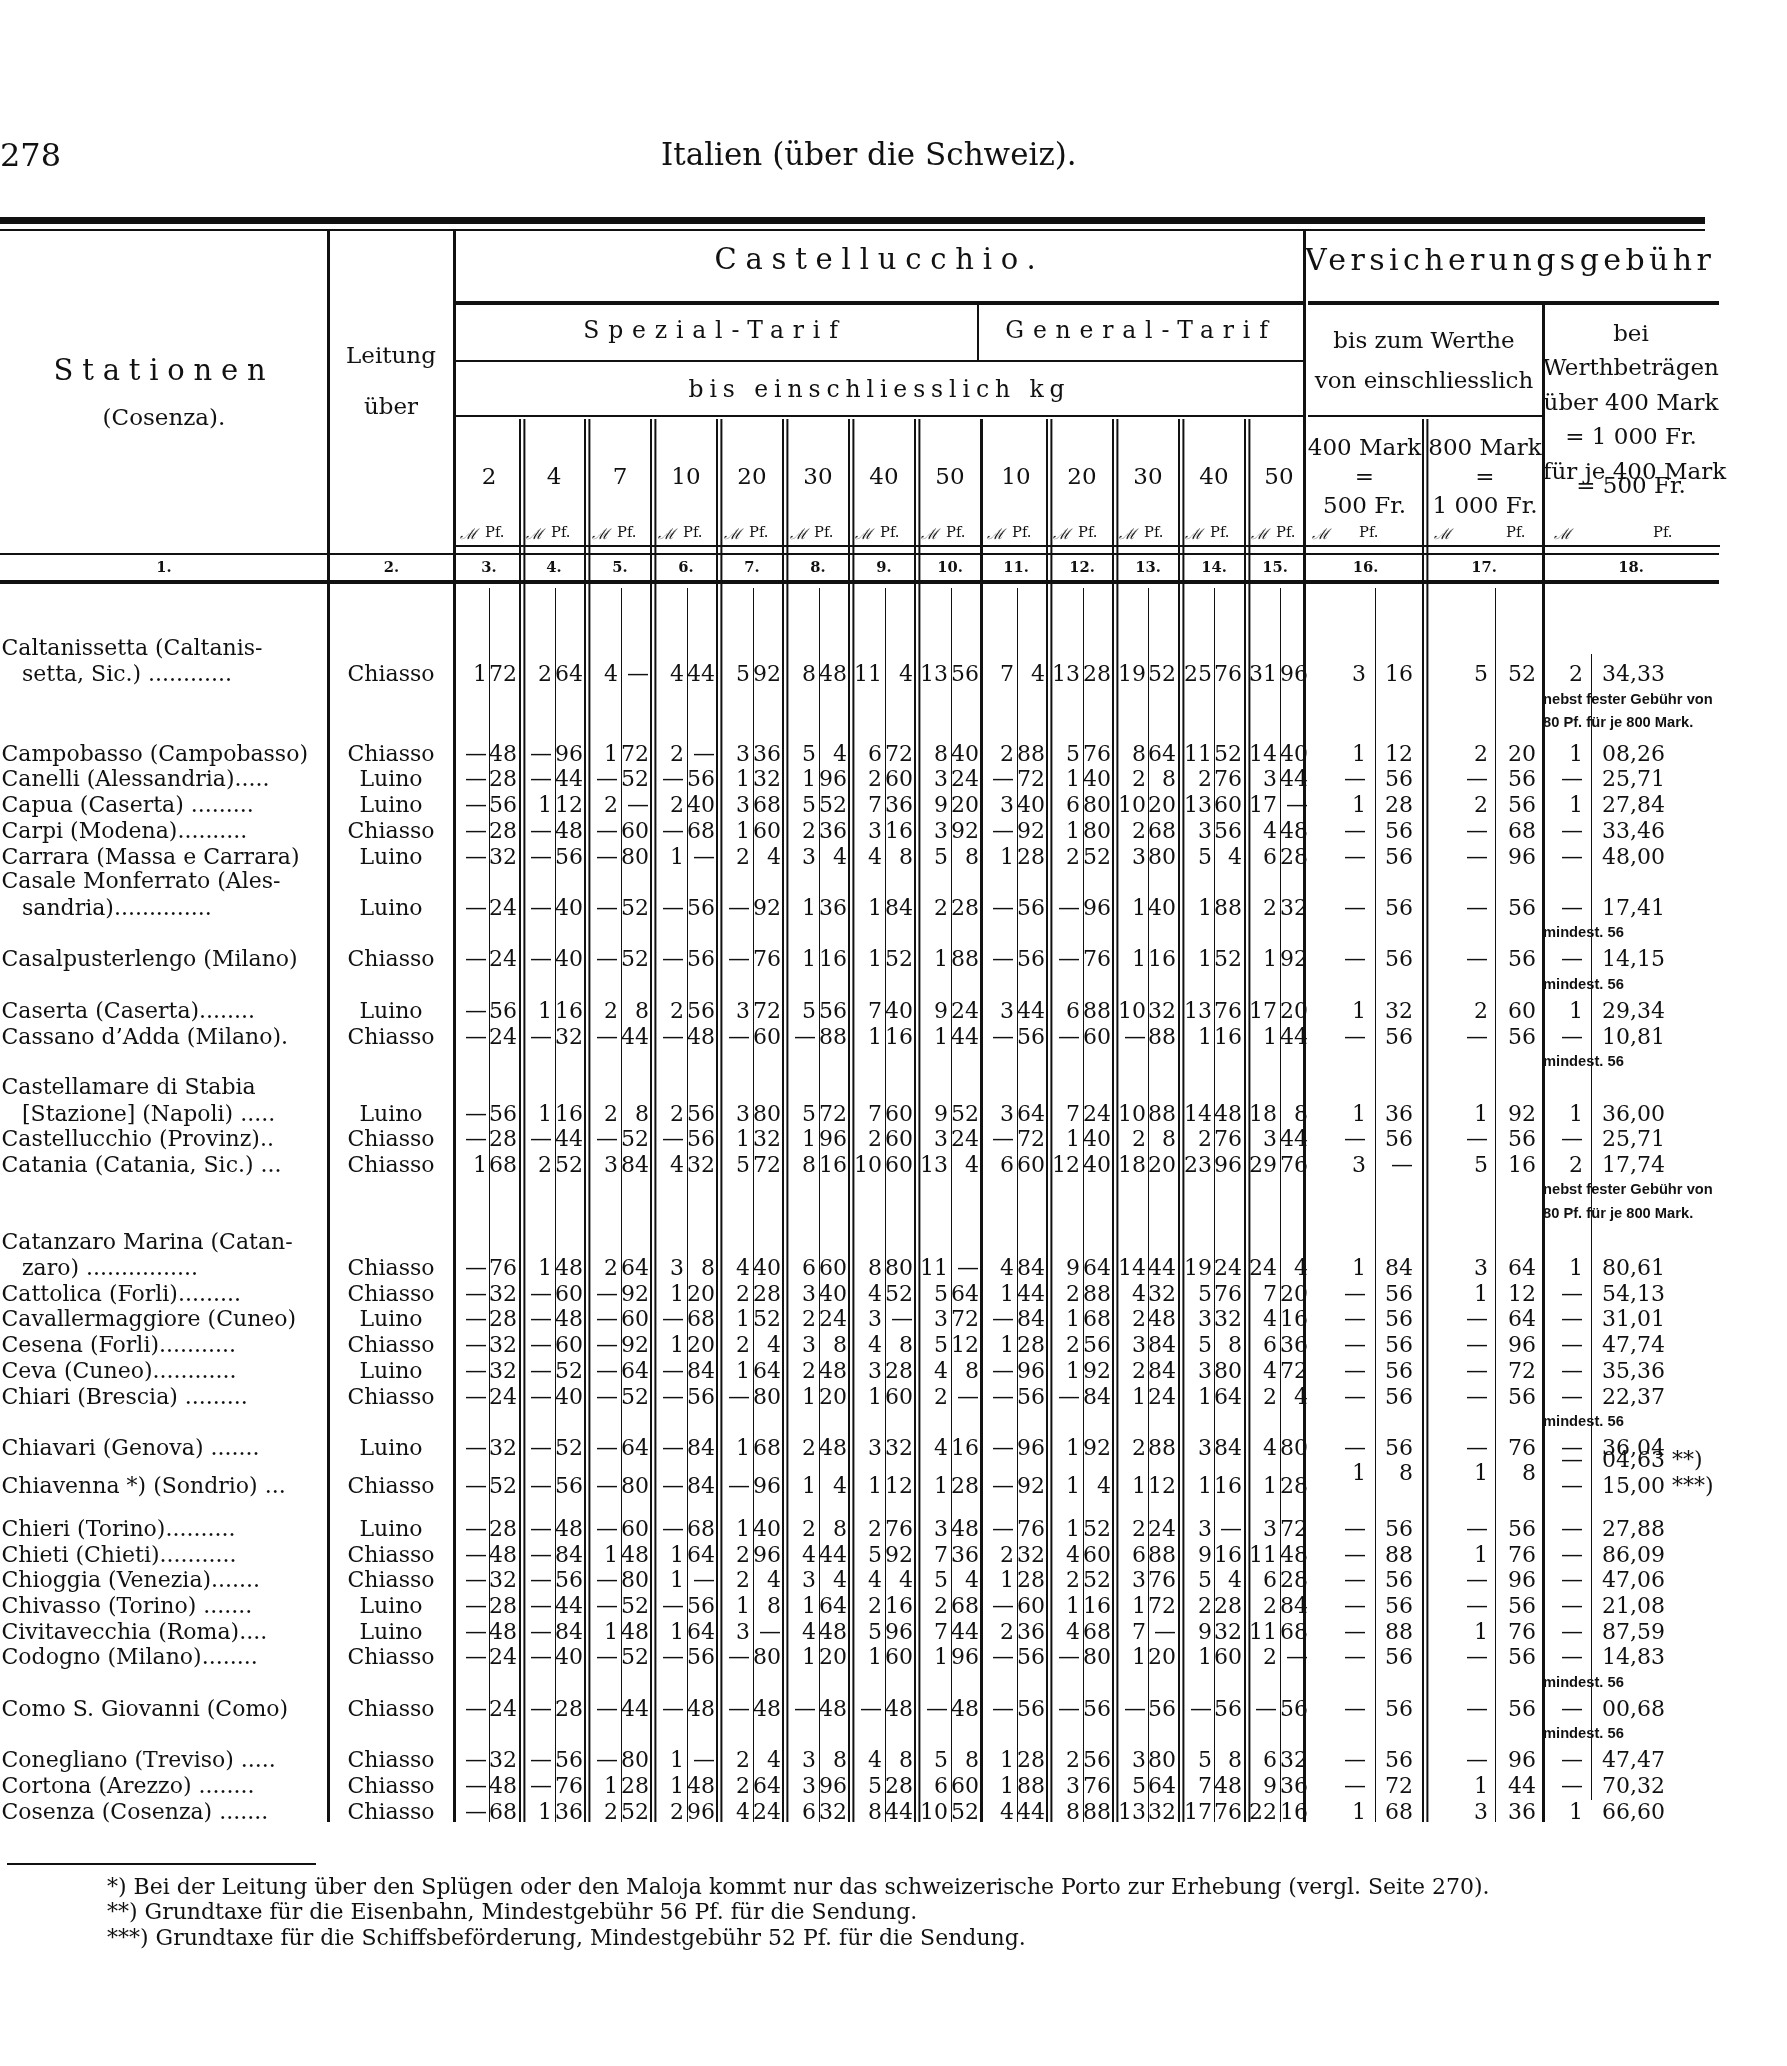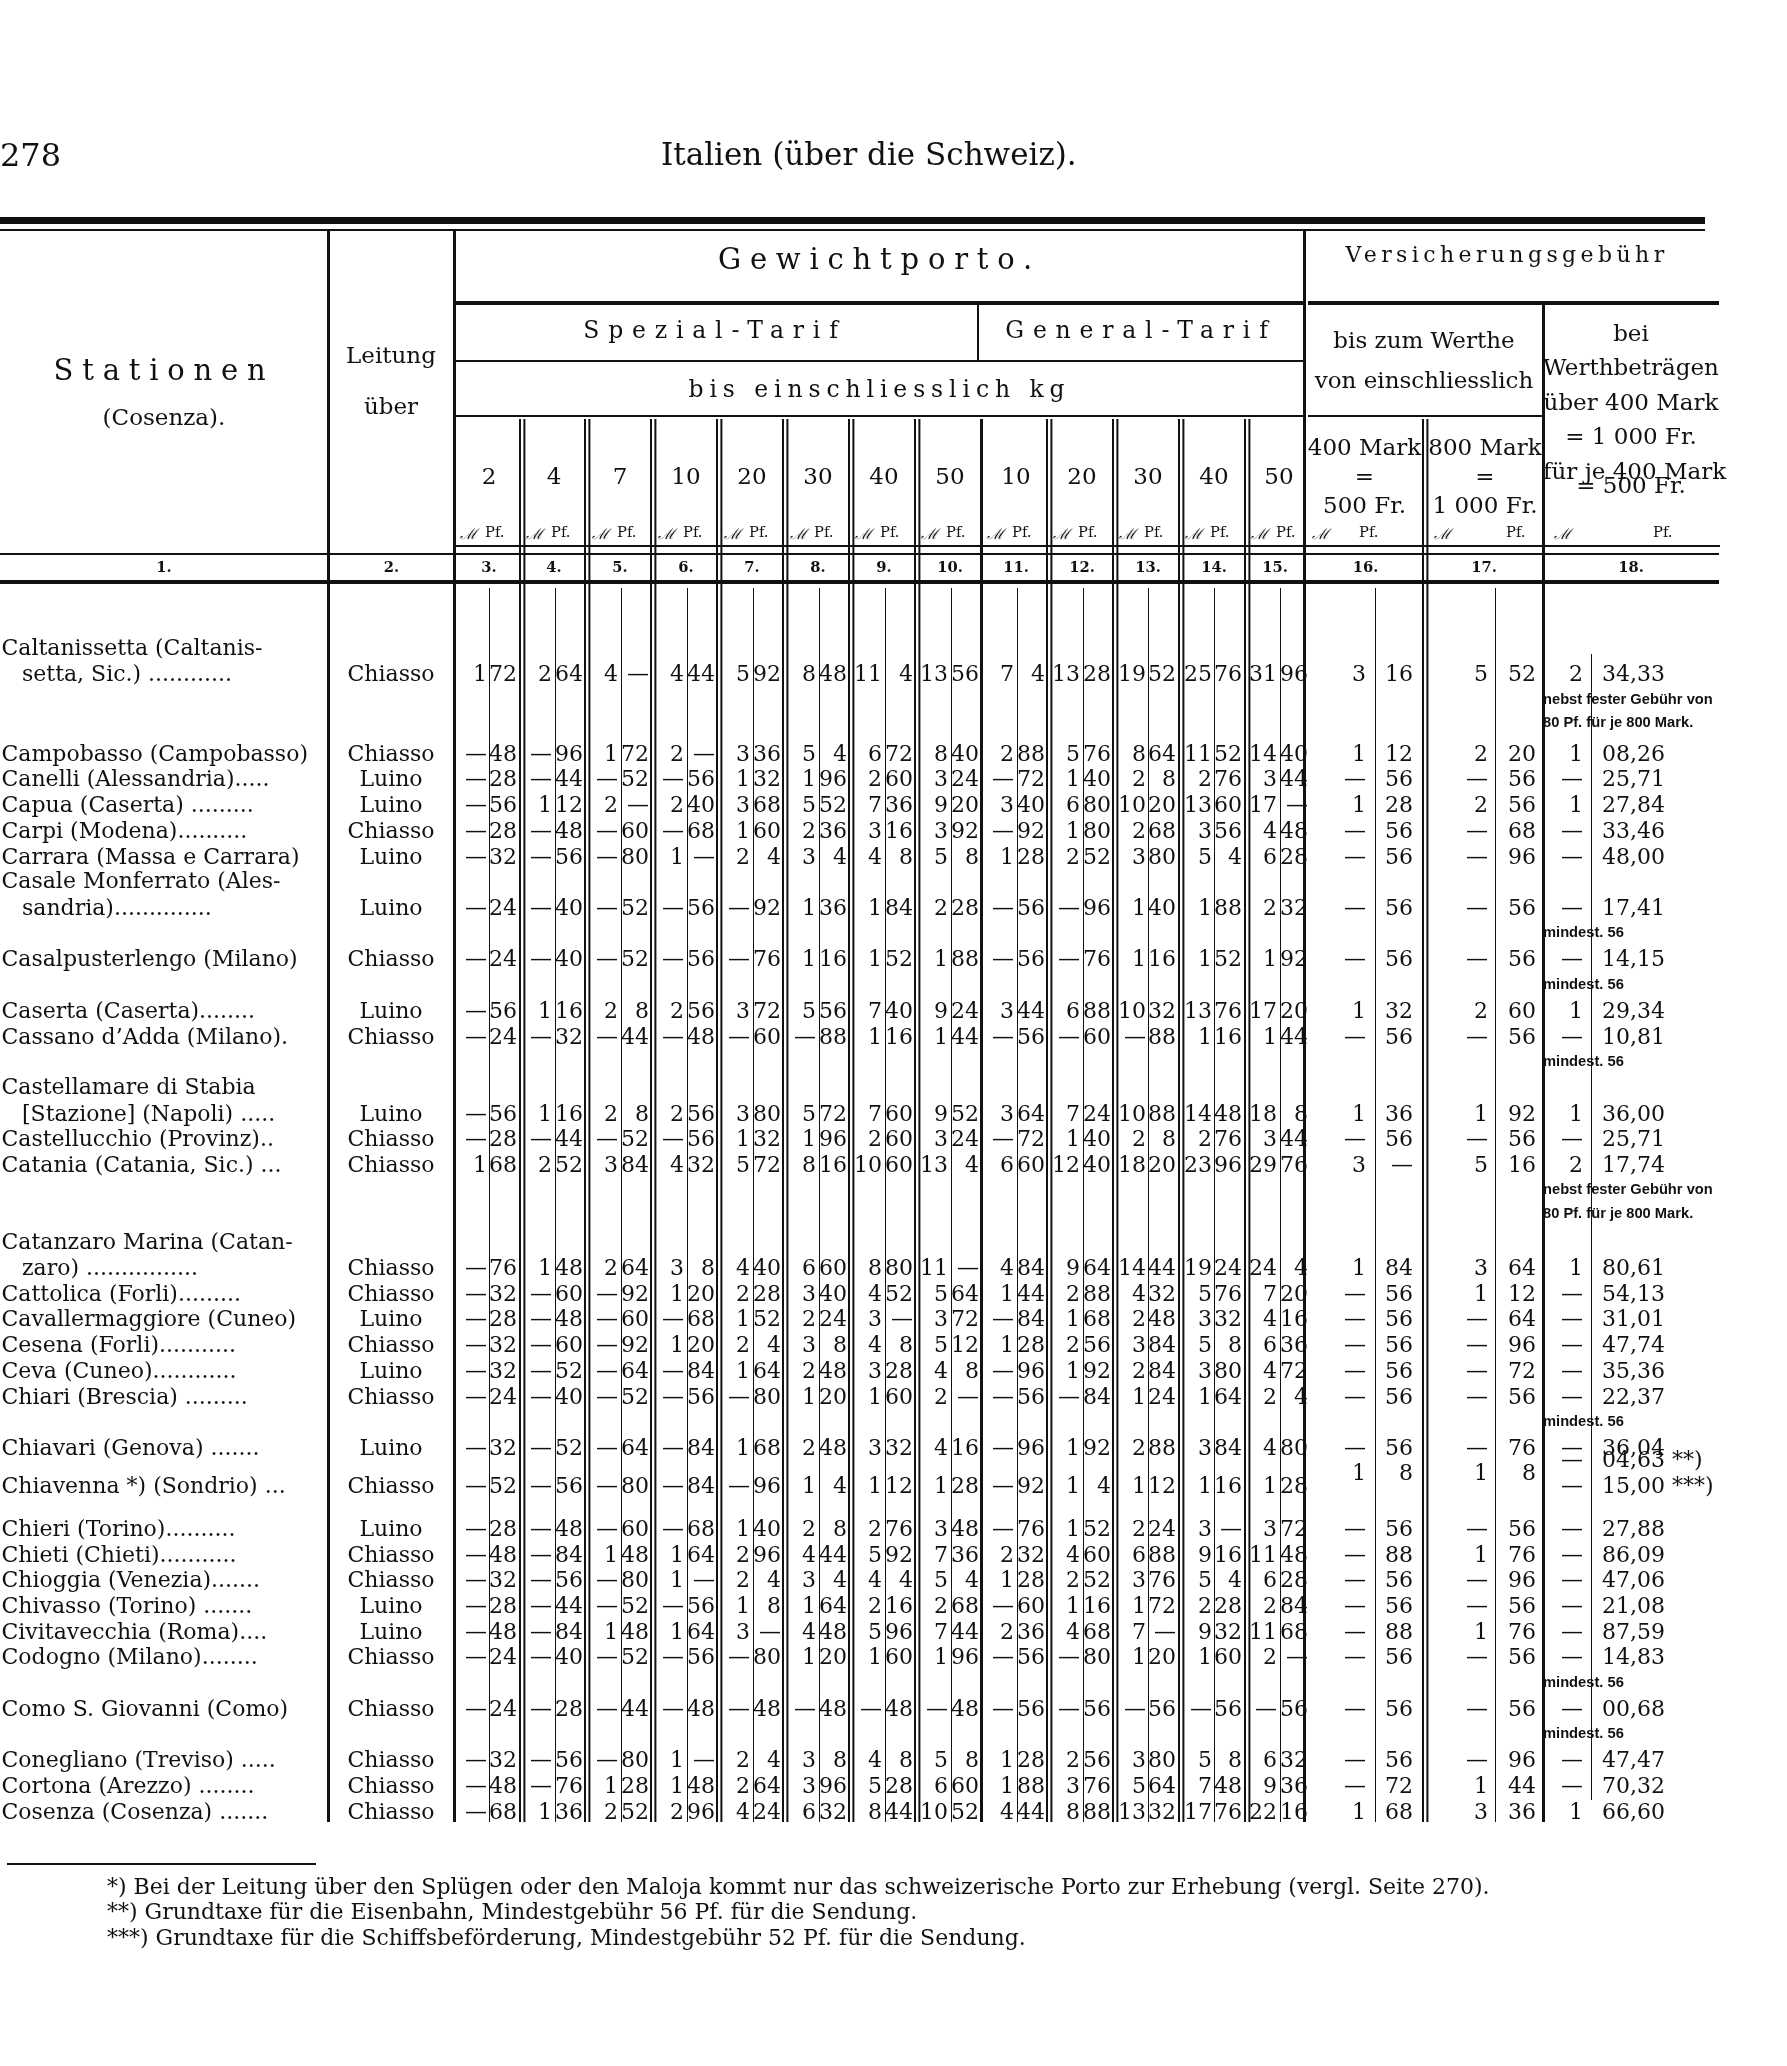--- a/index.html
+++ b/index.html
@@ -36,26 +36,26 @@
 <div id="table">
 
   <div class="rule-thick" style="top:217px;"></div>
   <div class="rule-thin" style="top:229px;"></div>
 
   <div class="txt hdr spaced center" style="left:0;width:328px;top:353px;font-size:29px;">Stationen</div>
   <div class="txt hdr center" style="left:0;width:328px;top:404px;">(Cosenza).</div>
   <div class="txt hdr center" style="left:328px;width:126px;top:342px;">Leitung</div>
   <div class="txt hdr center" style="left:328px;width:126px;top:393px;">über</div>
 
-  <div class="txt spaced center" style="left:454px;width:851px;top:242px;font-size:29px;">Gewichtporto.</div>
+  <div class="txt spaced center" style="left:454px;width:851px;top:242px;font-size:29px;">Castellucchio.</div>
   <div class="txt spaced center" style="left:454px;width:522px;top:316px;font-size:23.5px;">Spezial-Tarif</div>
   <div class="txt spaced center" style="left:977px;width:328px;top:316px;font-size:23.5px;">General-Tarif</div>
   <div class="txt spaced center" style="left:454px;width:851px;top:375px;font-size:23.5px;letter-spacing:5.9px;">bis einschliesslich kg</div>
 
-  <div class="txt spaced center" style="left:1305px;width:404px;top:242px;font-size:22px;letter-spacing:4.4px;">Versicherungsgebühr</div>
+  <div class="txt spaced center" style="left:1305px;width:404px;top:242px;font-size:30px;letter-spacing:4.4px;">Versicherungsgebühr</div>
   <div class="txt hdr center" style="left:1305px;width:238px;top:327px;">bis zum Werthe</div>
   <div class="txt hdr center" style="left:1305px;width:238px;top:367px;">von einschliesslich</div>
 
   <div class="txt hdr center" style="left:1305px;width:119px;top:434px;">400 Mark</div>
   <div class="txt hdr center" style="left:1305px;width:119px;top:463px;">=</div>
   <div class="txt hdr center" style="left:1305px;width:119px;top:492px;">500 Fr.</div>
   <div class="txt hdr center" style="left:1427px;width:116px;top:434px;">800 Mark</div>
   <div class="txt hdr center" style="left:1427px;width:116px;top:463px;">=</div>
   <div class="txt hdr center" style="left:1427px;width:116px;top:492px;">1 000 Fr.</div>
   <div id="col18-hdr">

